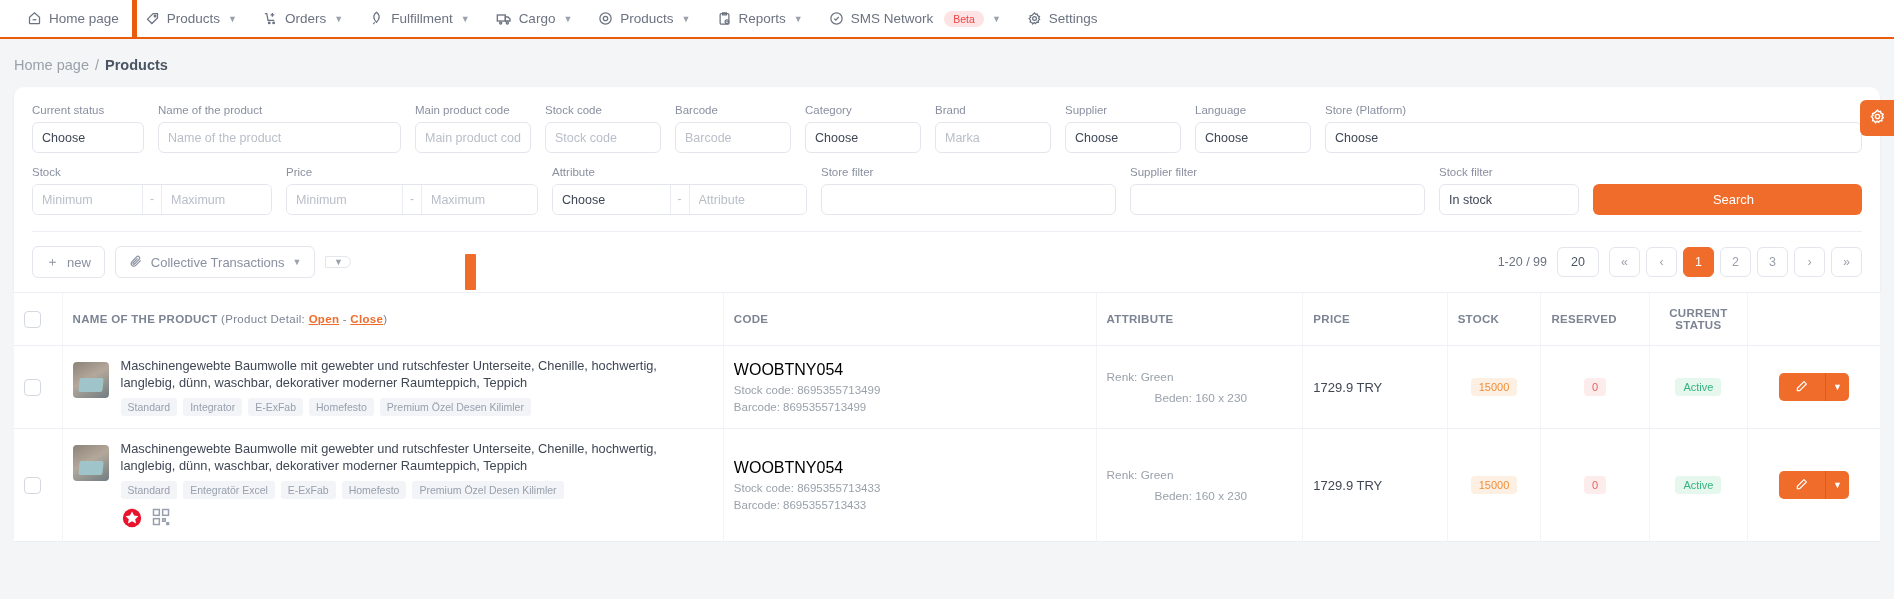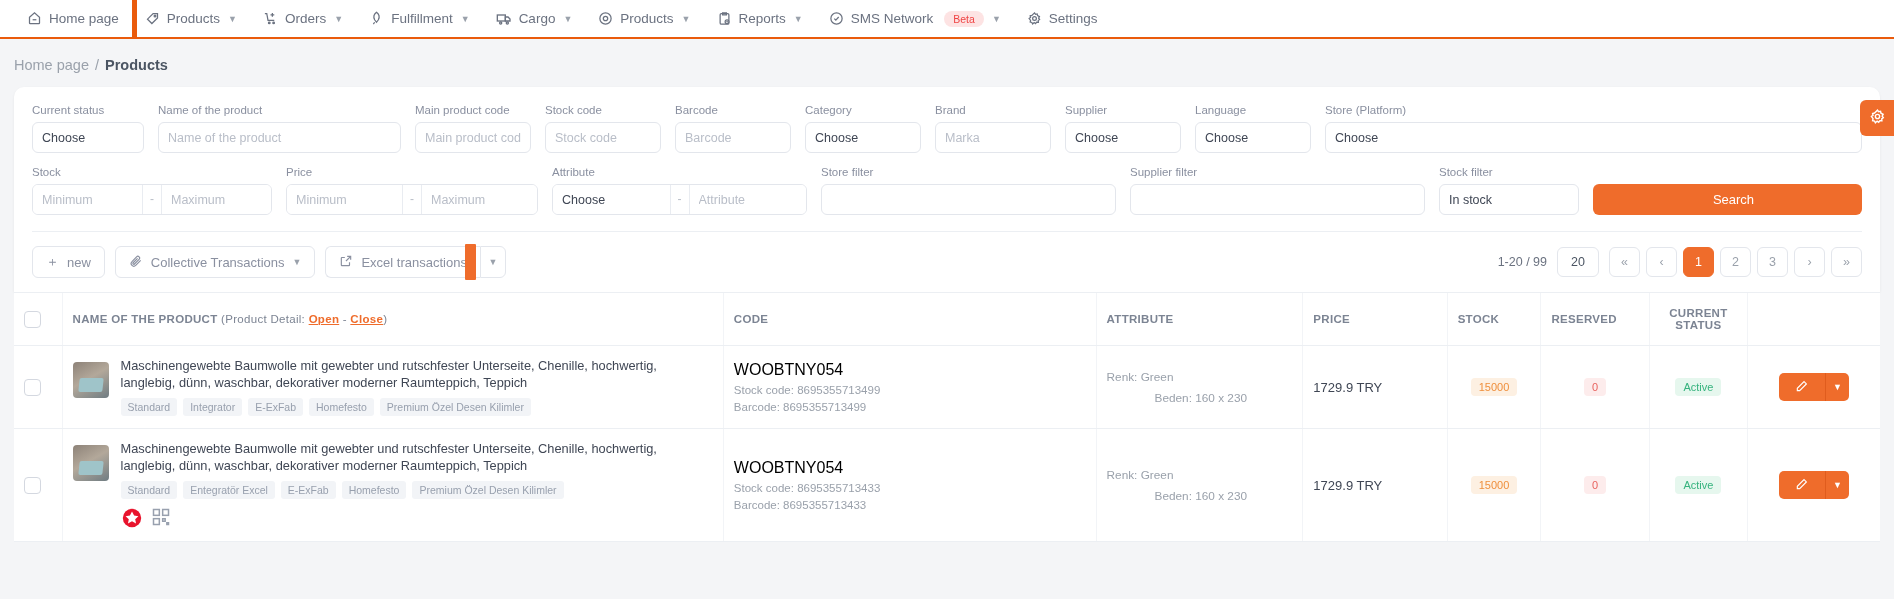--- a/index.html
+++ b/index.html
@@ -427,30 +427,20 @@
       <button class="tb-btn">
         <span>
           <svg width="14" height="14" viewBox="0 0 24 24" fill="none" stroke="currentColor" stroke-width="2">
               <path d="M20 11l-8.5 8.5a4.5 4.5 0 0 1-6.4-6.4L13 4.8a3 3 0 0 1 4.3 4.3l-8 8a1.5 1.5 0 0 1-2.2-2.1l7.6-7.6"></path>
             </svg>
         </span>
         <span>Collective Transactions</span>
         <span class="caret">▼</span>
       </button>
       <div class="split">
-        <button class="tb-btn">
-          <span>
-            <svg width="14" height="14" viewBox="0 0 24 24" fill="none" stroke="currentColor" stroke-width="2">
-                <path d="M14 4h6v6"></path>
-                <path d="M20 4l-8 8"></path>
-                <path d="M18 14v5a1 1 0 0 1-1 1H5a1 1 0 0 1-1-1V7a1 1 0 0 1 1-1h5"></path>
-              </svg>
-          </span>
-          <span>Excel transactions</span>
-        </button>
         <div class="split-toggle">
           <span>▼</span>
         </div>
         <div class="cursor-mark"></div>
       </div>
     </div>
 
     <div class="tb-right">
       <span class="page-count">1-20 / 99</span>
       <input class="per-page" value="20" style="">

